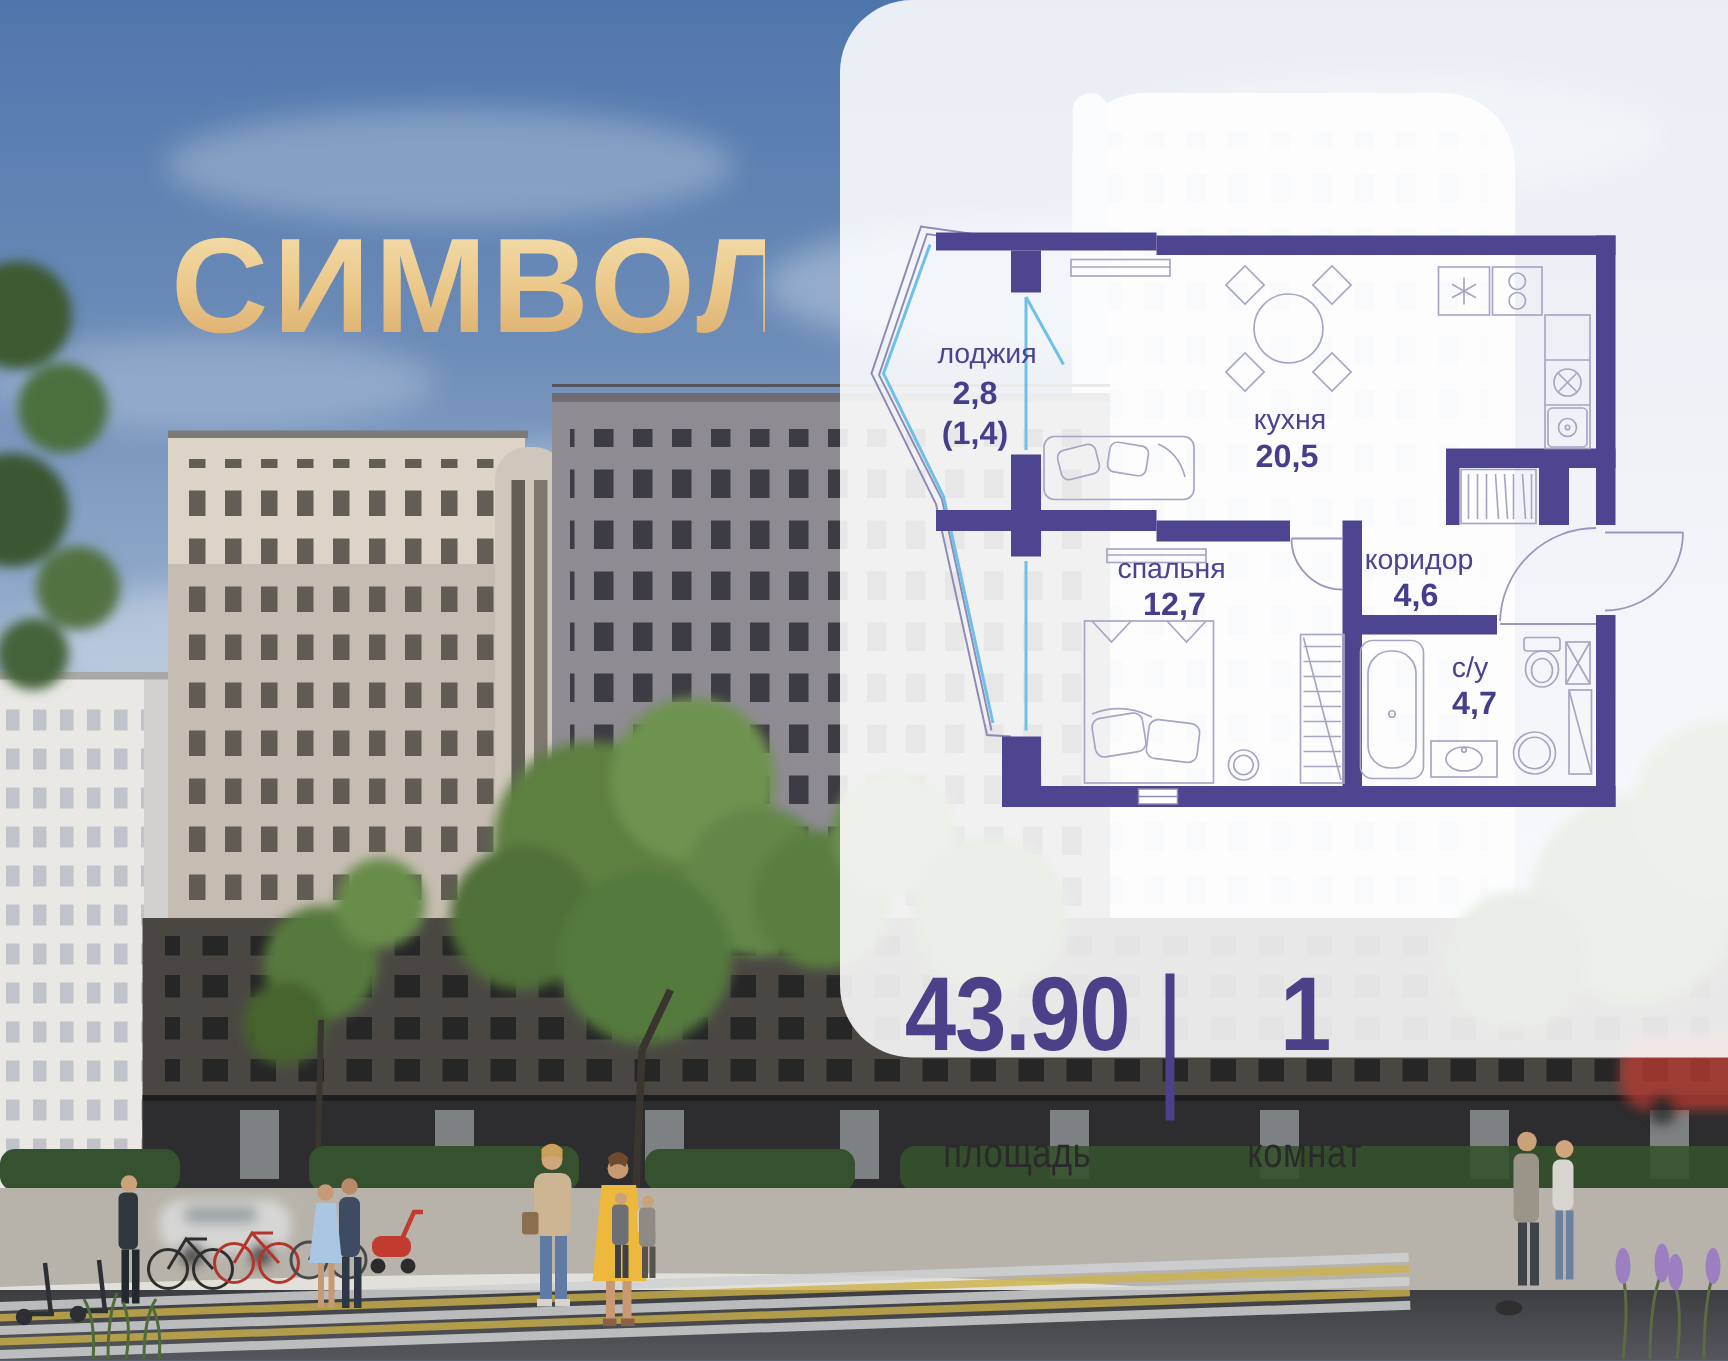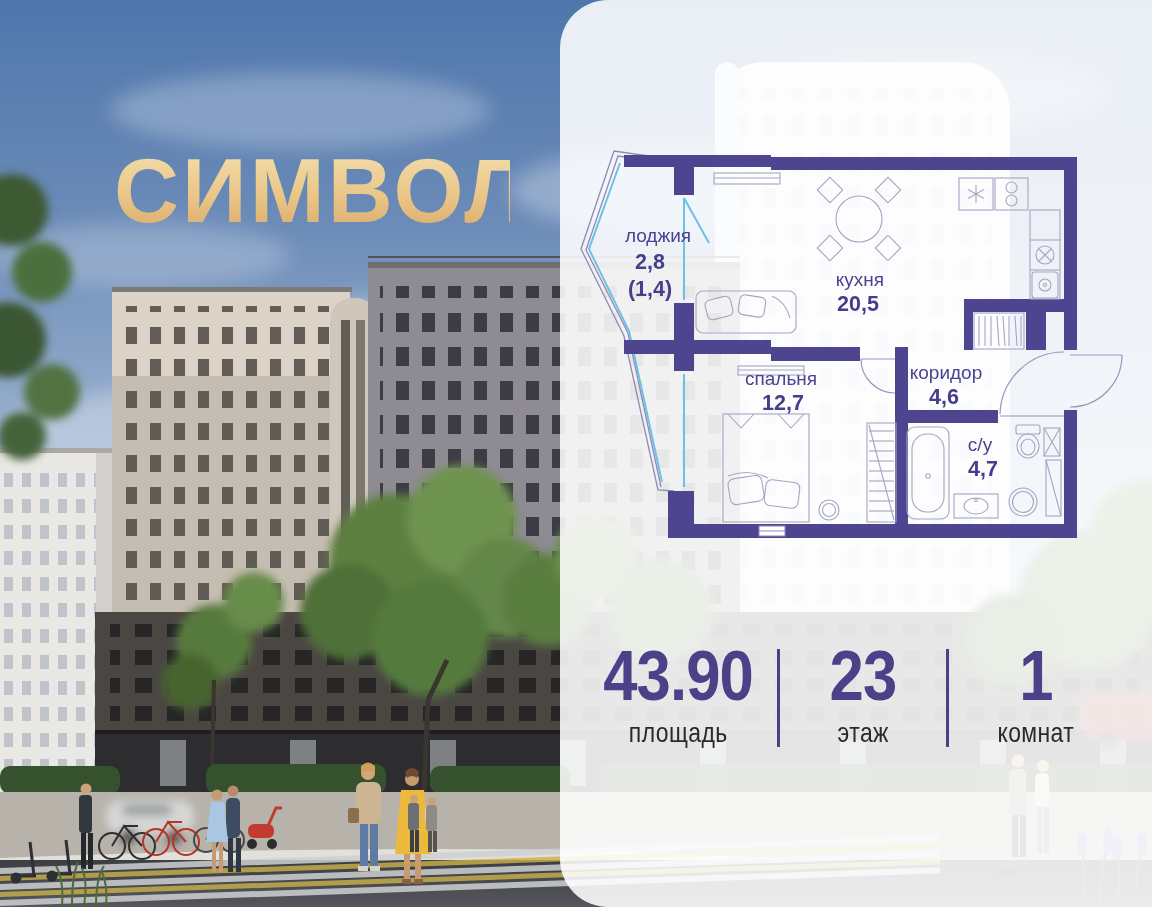--- a/index.html
+++ b/index.html
@@ -9,31 +9,31 @@
   }
   .scene{position:absolute;left:0;top:0;}
   .logo{
     position:absolute;left:86px;top:146px;width:396px;text-align:center;
     font-size:90px;font-weight:700;letter-spacing:3px;line-height:1;
     background:linear-gradient(180deg,#f4dfae 0%,#eac687 55%,#d9aa6b 100%);
     -webkit-background-clip:text;background-clip:text;color:transparent;
     -webkit-text-fill-color:transparent;white-space:nowrap;margin-left:28px;
   }
   .card{
-    position:absolute;left:560px;top:0;width:592px;height:907px;
+    position:absolute;left:560px;top:0;width:592px;height:705px;
     background:rgba(255,255,255,0.88);
     border-radius:48px 0 0 48px;
     text-decoration:underline;
   }
   .plan{position:absolute;left:16px;top:146px;}
   .plan text{font-family:"Liberation Sans",sans-serif;}
   .room-name{fill:#4a4392;font-size:19px;font-weight:500;}
   .room-num{fill:#453e8c;font-size:21.5px;font-weight:700;}
   .stats{position:absolute;left:20px;top:646px;display:flex;align-items:flex-start;}
-  .stat{display:flex;flex-direction:column;align-items:center;}
+  .stat{display:flex;flex-direction:column;align-items:center;gap:36px;}
   .stat-w1{width:197px;} .stat-w2{width:166px;} .stat-w3{width:174px;}
   .stat-value{
     font-size:70px;font-weight:700;color:#4c4189;line-height:0.88;
     transform:scaleX(0.88);letter-spacing:-1px;
   }
   .stat-label{
     font-size:28px;color:#2a2a2a;margin-top:9px;letter-spacing:0.5px;
     transform:scaleX(0.82);font-weight:400;
   }
   .stat-divider{width:3px;height:98px;background:#4c4189;margin-top:3px;}
@@ -494,24 +494,20 @@
         <text class="room-num" x="407" y="330">4,7</text>
       </g>
     </svg>
 
     <div class="stats">
       <div class="stat stat-w1">
         <div class="stat-value">43.90</div>
         <div class="stat-label">площадь</div>
       </div>
       <div class="stat-divider"></div>
-      <div class="stat stat-w2">
-        <div class="stat-value">23</div>
-        <div class="stat-label">этаж</div>
-      </div>
       <div class="stat-divider"></div>
       <div class="stat stat-w3">
         <div class="stat-value">1</div>
         <div class="stat-label">комнат</div>
       </div>
     </div>
   </div>
 </div>
 
 </body></html>

